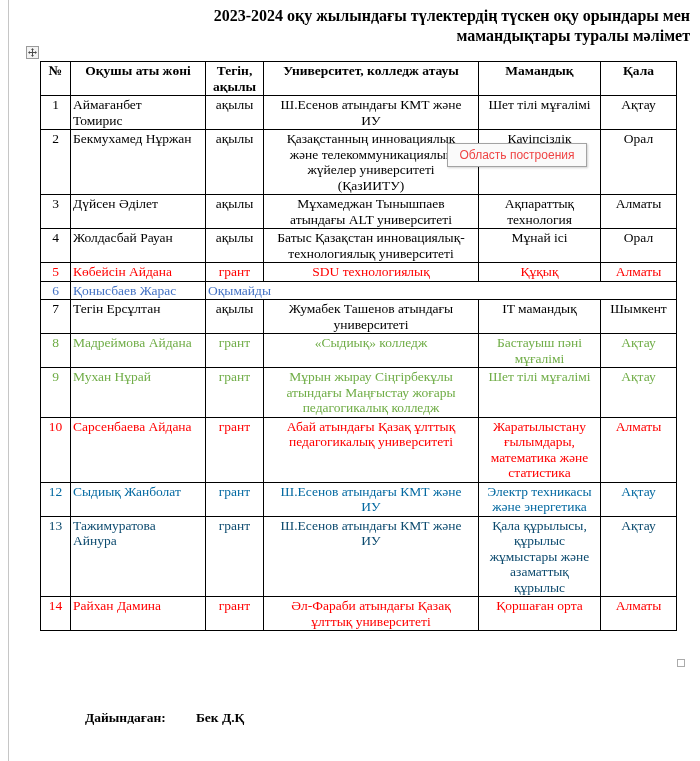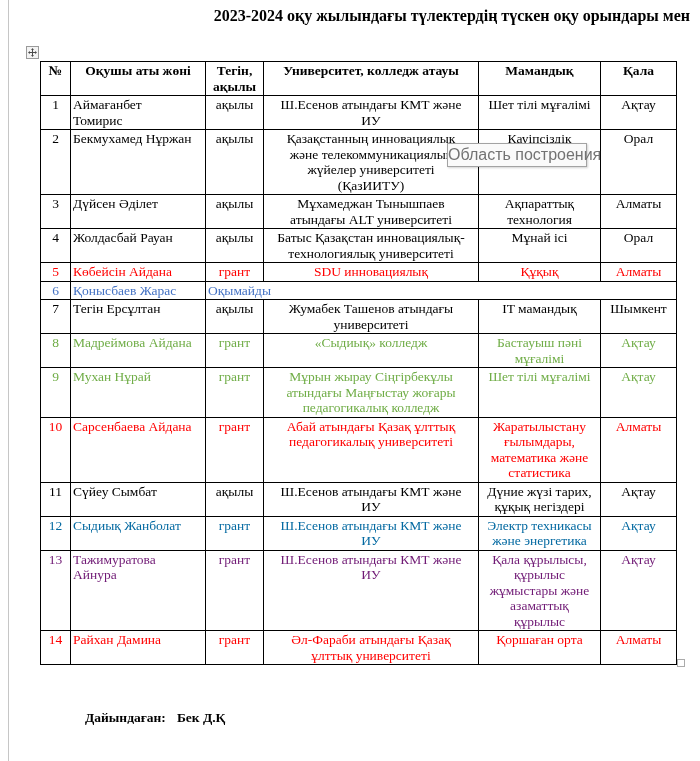--- a/index.html
+++ b/index.html
@@ -42,43 +42,44 @@
   table.main th { font-weight: bold; text-align: center; }
   td.c { text-align: center; }
   td.name { text-align: left; padding-left: 4px; }
   td.merged { font-weight: normal; text-align: left; }
   .tooltip {
     position: absolute; left: 447px; top: 143px;
     width: 138px; height: 22px;
     background: #fafafa; border: 1px solid #a3a3a3;
     box-shadow: 1px 1px 2px rgba(0,0,0,0.18);
     font-family: "Liberation Sans", sans-serif;
-    font-size: 16px; line-height: 22px; color: #737373;
+    font-size: 12px; line-height: 22px; color: #ef4444;
     text-align: center; white-space: nowrap;
     z-index: 5;
   }
   .resize-handle {
     position: absolute; left: 677px; top: 659px;
     width: 8px; height: 8px;
     border: 1px solid #ababab; background: #fff;
     box-sizing: border-box;
   }
   .doc-footer {
     position: absolute; left: 85px; top: 710px;
     font-weight: bold; font-size: 13.5px; color: #000;
   }
-  .doc-footer .name { margin-left: 11px; }
+  .doc-footer .name { margin-left: 30px; }
 </style>
 </head>
 <body>
 
 <div class="page-edge"></div>
 
 <div class="doc-title">
   <div>2023-2024 оқу жылындағы түлектердің түскен оқу орындары мен</div>
+  <div>мамандықтары туралы мәлімет</div>
 </div>
 
 <div class="move-handle">
   <span>
       <svg viewBox="0 0 10 10" width="9" height="9">
         <path d="M5 0 L6.6 2.1 H5.55 V4.45 H7.9 V3.4 L10 5 L7.9 6.6 V5.55 H5.55 V7.9 H6.6 L5 10 L3.4 7.9 H4.45 V5.55 H2.1 V6.6 L0 5 L2.1 3.4 V4.45 H4.45 V2.1 H3.4 Z" fill="#4a4a4a"></path>
       </svg>
     </span>
 </div>
 
@@ -140,21 +141,21 @@
         <td class="c">ақылы</td>
         <td class="c">Батыс Қазақстан инновациялық-
 технологиялық университеті</td>
         <td class="c">Мұнай ісі</td>
         <td class="c">Орал</td>
       </tr>
       <tr style="color: rgb(255, 0, 0);">
         <td class="c">5</td>
         <td class="name">Көбейсін Айдана</td>
         <td class="c">грант</td>
-        <td class="c">SDU инновациялық</td>
+        <td class="c">SDU технологиялық</td>
         <td class="c">Құқық</td>
         <td class="c">Алматы</td>
       </tr>
       <tr style="color: rgb(68, 114, 196);">
         <td class="c">6</td>
         <td class="name">Қонысбаев Жарас</td>
         <td class="merged" colspan="4">Оқымайды</td>
       </tr>
       <tr style="color: rgb(0, 0, 0);">
         <td class="c">7</td>
@@ -189,41 +190,31 @@
         <td class="name">Сарсенбаева Айдана</td>
         <td class="c">грант</td>
         <td class="c">Абай атындағы Қазақ ұлттық
 педагогикалық университеті</td>
         <td class="c">Жаратылыстану
 ғылымдары,
 математика және
 статистика</td>
         <td class="c">Алматы</td>
       </tr>
-      <tr style="color: rgb(0, 0, 0);">
-        <td class="c">11</td>
-        <td class="name">Сүйеу Сымбат</td>
-        <td class="c">ақылы</td>
-        <td class="c">Ш.Есенов атындағы КМТ және
-ИУ</td>
-        <td class="c">Дүние жүзі тарих,
-құқық негіздері</td>
-        <td class="c">Ақтау</td>
-      </tr>
       <tr style="color: #0369a1;">
         <td class="c">12</td>
         <td class="name">Сыдиық Жанболат</td>
         <td class="c">грант</td>
         <td class="c">Ш.Есенов атындағы КМТ және
 ИУ</td>
         <td class="c">Электр техникасы
 және энергетика</td>
         <td class="c">Ақтау</td>
       </tr>
-      <tr style="color: #701a75;">
+      <tr style="color: #0c4a6e;">
         <td class="c">13</td>
         <td class="name">Тажимуратова
 Айнура</td>
         <td class="c">грант</td>
         <td class="c">Ш.Есенов атындағы КМТ және
 ИУ</td>
         <td class="c">Қала құрылысы,
 құрылыс
 жұмыстары және
 азаматтық

